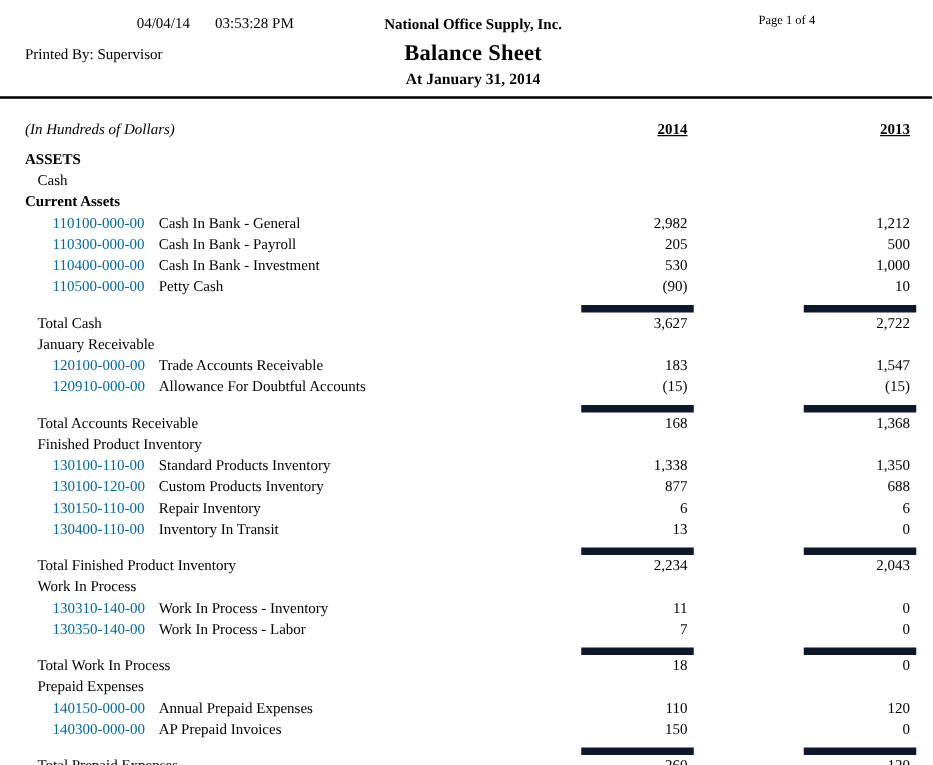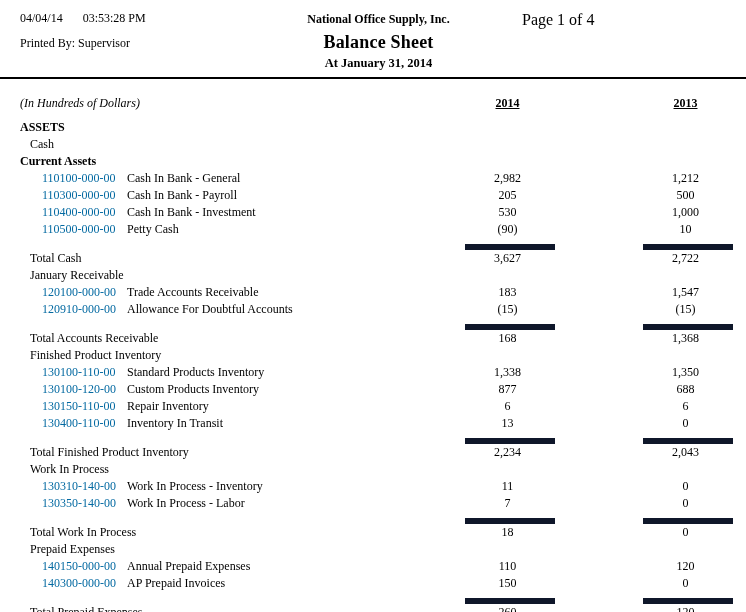--- a/index.html
+++ b/index.html
@@ -2,34 +2,34 @@
 <html><head>
 <meta charset="utf-8">
 <style>
   * { margin:0; padding:0; box-sizing:border-box; }
   body { background:#fff; font-family:"Liberation Serif","DejaVu Serif",serif; color:#000; }
   .page { width:746px; height:612px; background:#fff; overflow:hidden; }
 
   
   .hdr { display:grid; grid-template-columns:215px 1fr 215px; padding:11px 9px 0 20px; }
   .hdr-left  { text-align:left; font-size:12px; }
-  .hdr-right { text-align:left; font-size:16px; }
+  .hdr-right { text-align:center; font-size:10px; }
   .hdr-center{ text-align:center; }
-  .meta-line { white-space:nowrap; }
+  .meta-line { white-space:nowrap;text-align:right; }
   .meta-time { display:inline-block; margin-left:20px; }
   .printed-by{ margin-top:10px; }
   .company   { font-size:12px; font-weight:bold; padding-top:1px; }
   .report-title { font-size:18px; font-weight:bold; margin-top:5px; letter-spacing:.2px; }
   .report-subtitle { font-size:12.5px; font-weight:bold; margin-top:3px; }
   .hrule { border-top:2px solid #000; margin-top:6px; }
 
   
   .report { padding:16px 13px 0 20px; font-size:12px; }
   .row { display:grid; grid-template-columns:1fr 90px 6px 90px; line-height:17px; align-items:end;gap:41px; }
-  .val { text-align:center; padding-right:5px; white-space:nowrap; }
+  .val { text-align:right; padding-right:5px; white-space:nowrap; }
   .lbl { white-space:nowrap; }
 
   .row.units { margin-bottom:7px; }
   .units .lbl { font-style:italic; }
   .units .val { font-weight:bold; text-decoration:underline; }
 
   .row.h1 .lbl { font-weight:bold; }
   .row.h2 .lbl { padding-left:10px; }
 
   .acct-num { display:inline-block; width:85px; margin-left:22px; color:#0369a1; }

